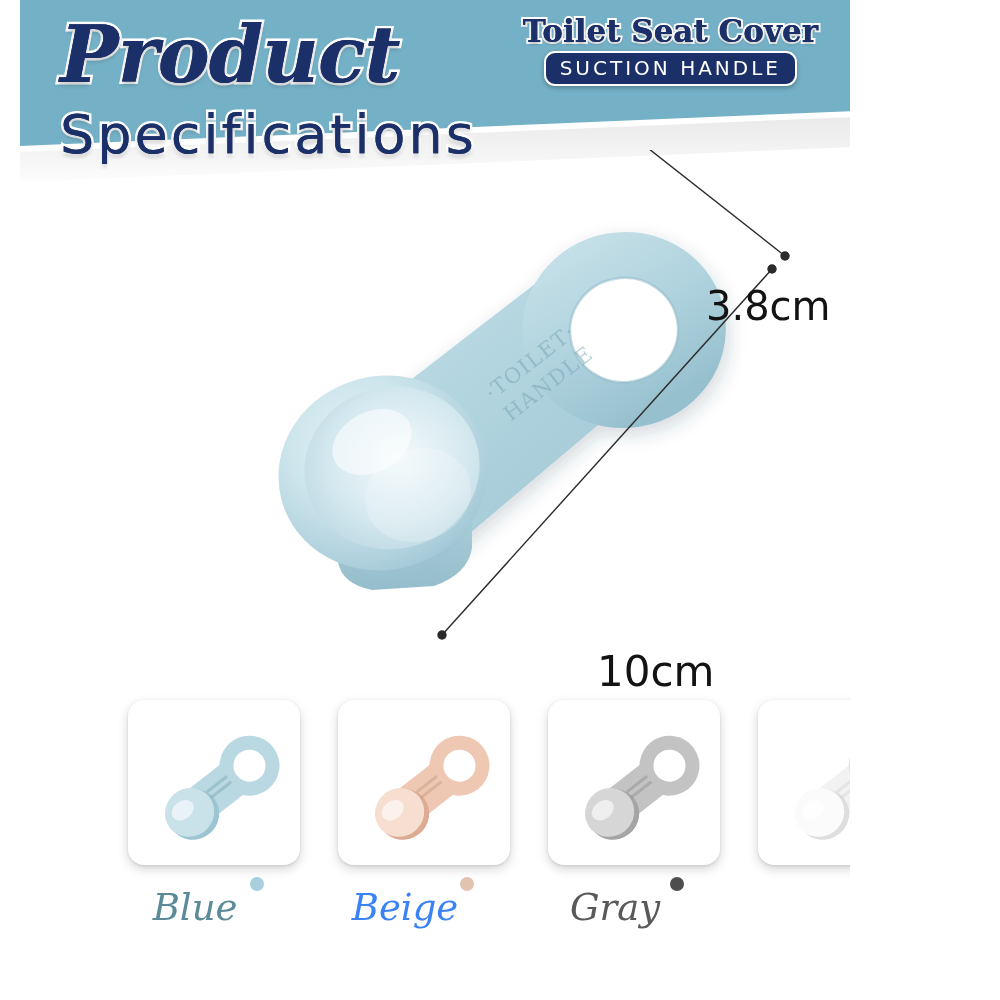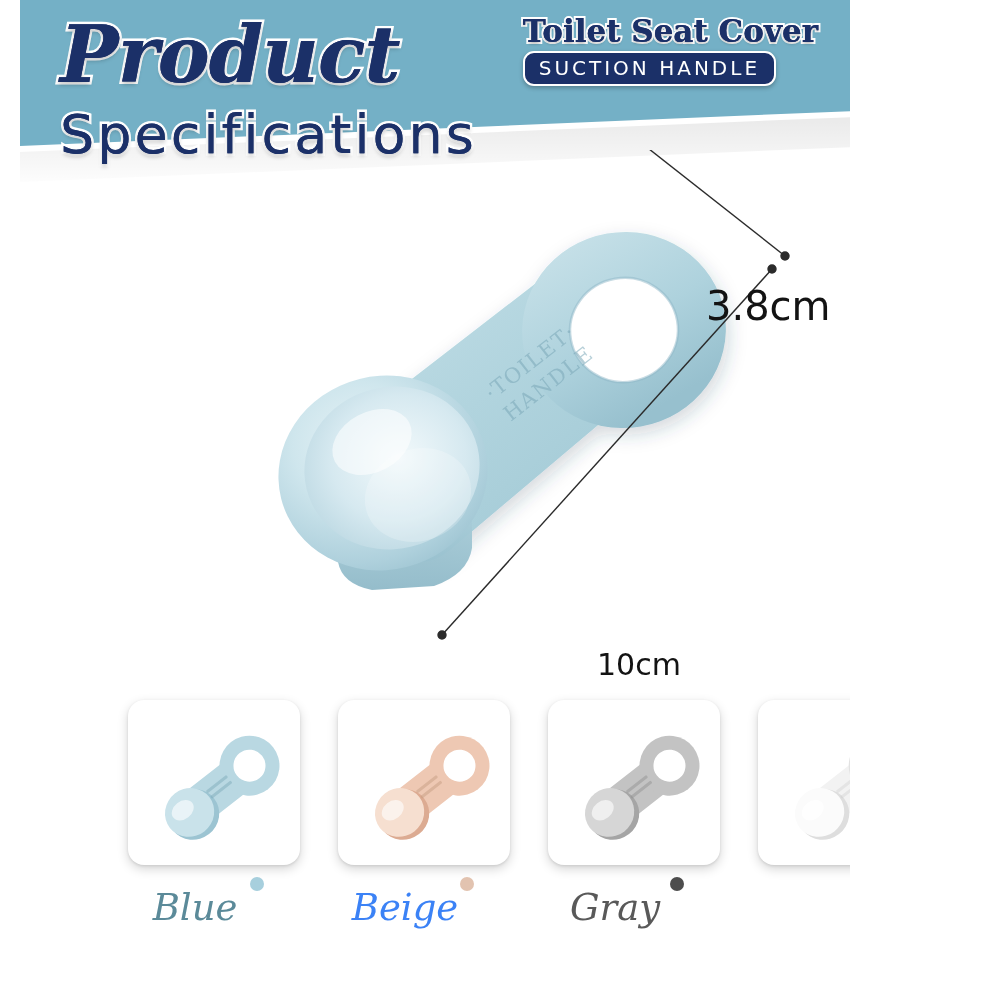--- a/index.html
+++ b/index.html
@@ -150,21 +150,21 @@
     font-weight: bold;
     font-size: 31px;
     line-height: 34px;
     color: #1b3068;
     white-space: nowrap;
     letter-spacing: 0px;
   }
   .brand-sub-wrap {
     margin-top: 3px;
     display: flex;
-    justify-content: flex-start;
+    justify-content: center;
   }
   .brand-sub {
     background: #1b3068;
     color: #ffffff;
     font-family: "DejaVu Sans", sans-serif;
     font-size: 20px;
     line-height: 20px;
     letter-spacing: 3px;
     padding: 5px 14px 6px 14px;
     border-radius: 11px;
@@ -185,21 +185,21 @@
 
   
   .dim-label {
     position: absolute;
     font-family: "DejaVu Sans", sans-serif;
     color: #131313;
     z-index: 5;
     white-space: nowrap;
   }
   .dim-38 { left: 686px; top: 133px; font-size: 40px; }
-  .dim-10 { left: 577px; top: 497px; font-size: 30px; }
+  .dim-10 { left: 577px; top: 497px; font-size: 42px; }
 
   
   .swatches {
     position: absolute;
     left: 0; top: 700px;
     width: 1000px;
     height: 276px;
     z-index: 4;
   }
   .swatch {

